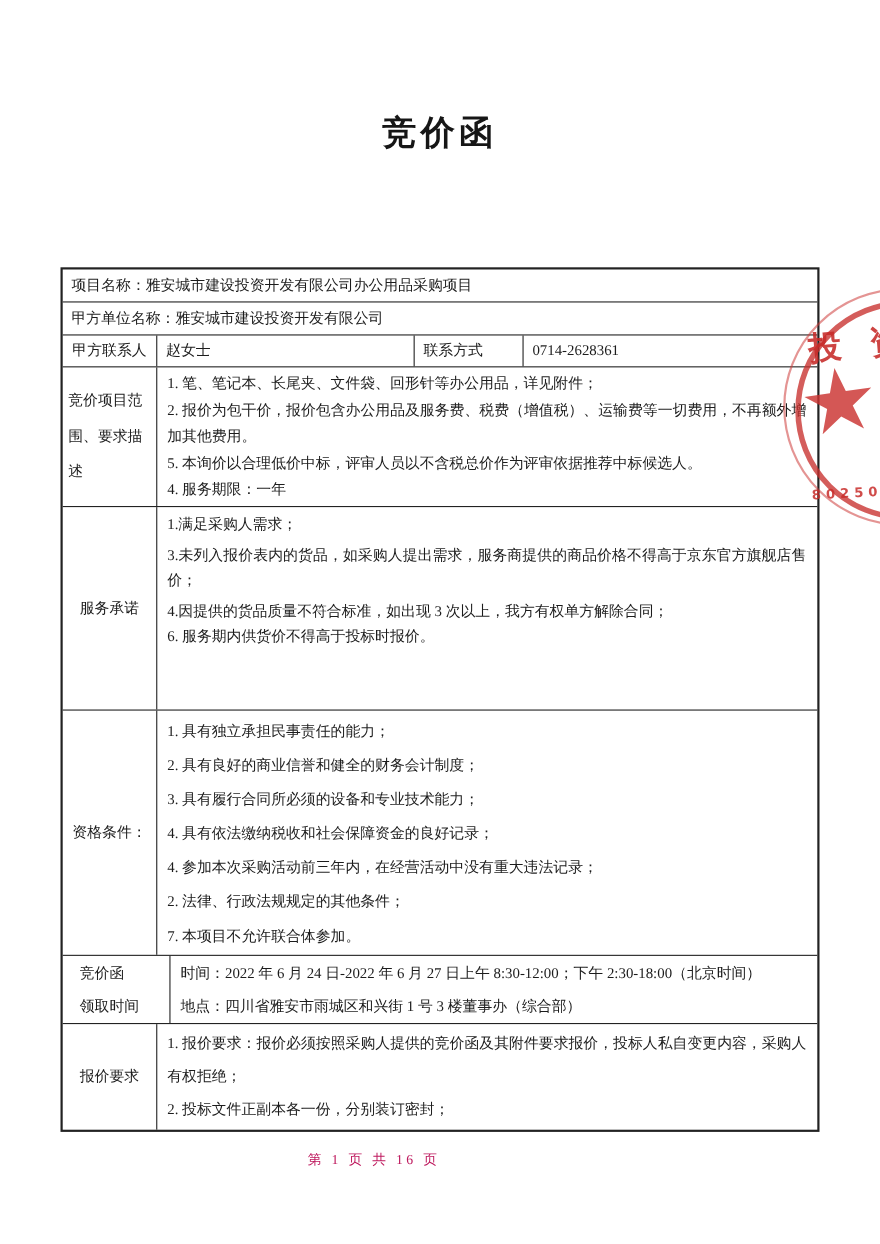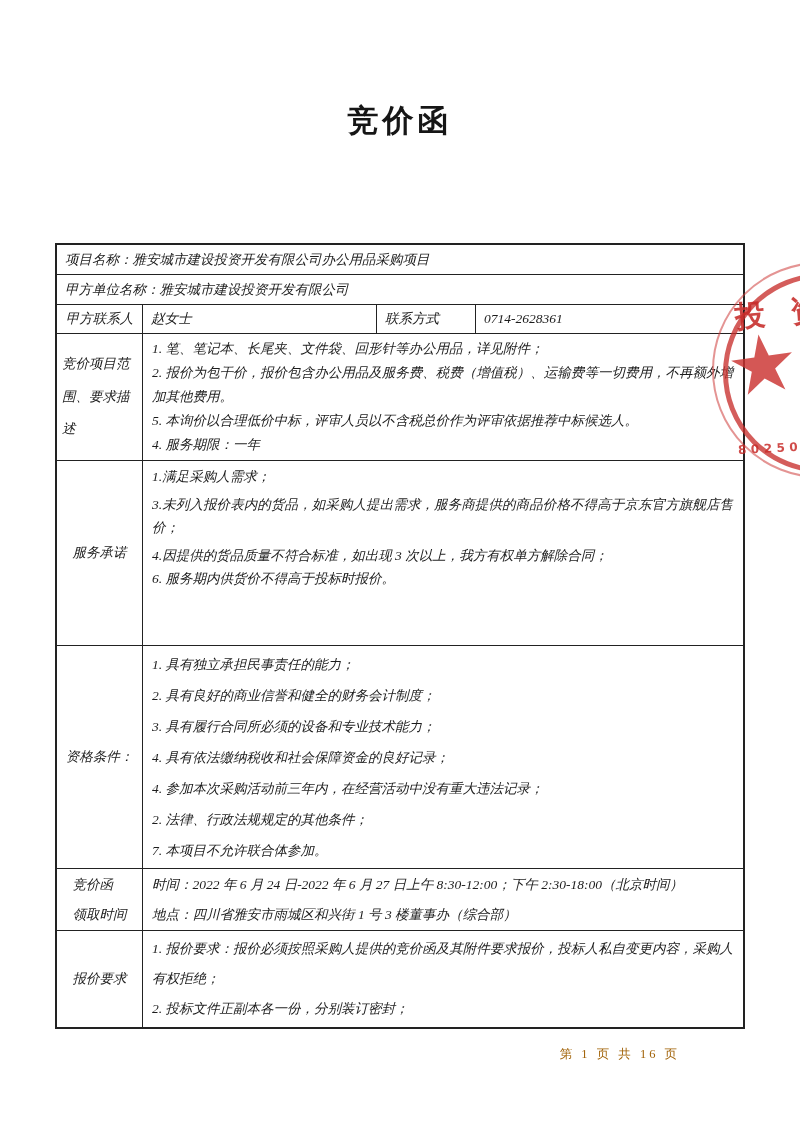--- a/index.html
+++ b/index.html
@@ -29,32 +29,32 @@
   .intro .uline{text-decoration:underline;font-weight:bold;}
   
   .btable{
     position:absolute;left:55px;top:243px;width:690px;
     border:2px solid #222;
     box-sizing:border-box;
     font-size:13.5px;
   }
   .trow{display:flex;box-sizing:border-box;border-top:1.5px solid #222;}
   .trow:first-child{border-top:none;}
-  .tcell{box-sizing:border-box;border-left:1.5px solid #222;overflow:hidden;font-style:italic;}
+  .tcell{box-sizing:border-box;border-left:1.5px solid #222;overflow:hidden;}
   .tcell:first-child{border-left:none;}
   .label-cell{
     width:85px;flex:0 0 85px;
     display:flex;align-items:center;justify-content:center;
     text-align:left;
     line-height:2.4;
     padding:2px 5px;
   }
   .pre{white-space:pre-line;line-height:2.2;text-align:left;}
   .content-cell{flex:1 1 auto;padding:2px 10px 2px 9px;}
-  .vcenter{display:flex;align-items:center;}
+  .vcenter{display:flex;align-items:center;margin-left:12px;}
   .full-cell{flex:1 1 auto;display:flex;align-items:center;padding:0 8px;}
   .r1{height:29px;} .r2{height:30px;} .r3{height:29px;}
   .r4{height:127px;} .r5{height:185px;} .r6{height:223px;}
   .r7{height:62px;} .r8{height:97px;}
   .c-name{width:234px;flex:0 0 234px;display:flex;align-items:center;padding:0 8px;}
   .c-mlabel{width:99px;flex:0 0 99px;display:flex;align-items:center;padding:0 8px;}
   .c-phone{flex:1 1 auto;display:flex;align-items:center;padding:0 8px;font-family:"Liberation Serif","DejaVu Serif",serif;}
   .content-cell p{margin:0;text-align:justify;}
   .r4 .content-cell{padding-top:3px;}
   .r4 .content-cell p{line-height:24px;}
@@ -62,21 +62,21 @@
   .r5 .content-cell p{line-height:23px;}
   .r5 .content-cell p + p{margin-top:5px;}
   .r5 .content-cell p.tight{margin-top:0;}
   .r6 .content-cell{padding-top:3px;}
   .r6 .content-cell p{line-height:31px;}
   .r7 .content-cell p{line-height:30px;}
   .r8 .content-cell{padding-top:3px;}
   .r8 .content-cell p{line-height:30px;}
   .footer{
     position:absolute;top:1046px;left:0;width:680px;
-    text-align:right;font-size:12.5px;letter-spacing:3px;color:#a16207;
+    text-align:center;font-size:12.5px;letter-spacing:3px;color:#be185d;
   }
   
   .stamp{position:absolute;left:705px;top:255px;width:95px;height:225px;pointer-events:none;}
   .stamp-ring-outer{
     position:absolute;left:7px;top:7px;width:212px;height:212px;
     border:2px solid rgba(205,60,58,0.55);border-radius:50%;
   }
   .stamp-ring-inner{
     position:absolute;left:18px;top:18px;width:190px;height:190px;
     border:5px solid rgba(200,48,45,0.78);border-radius:50%;

